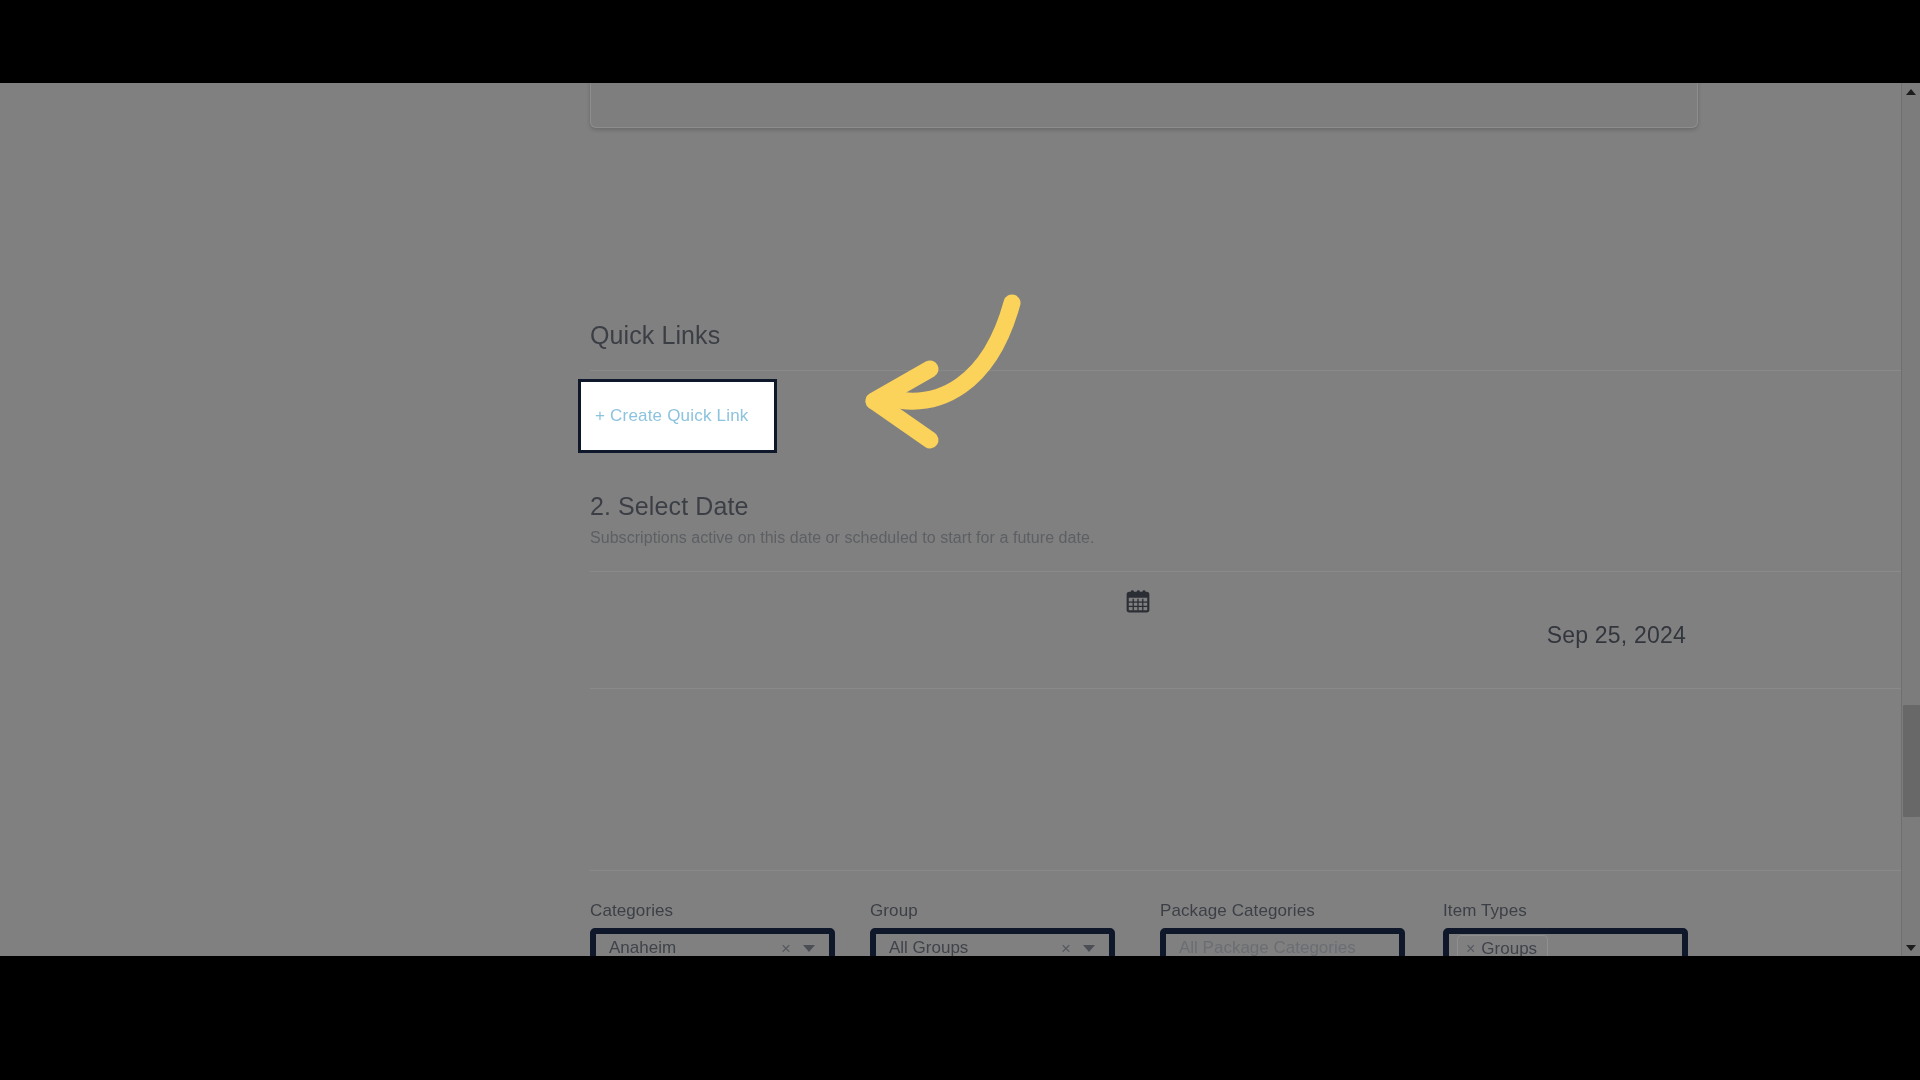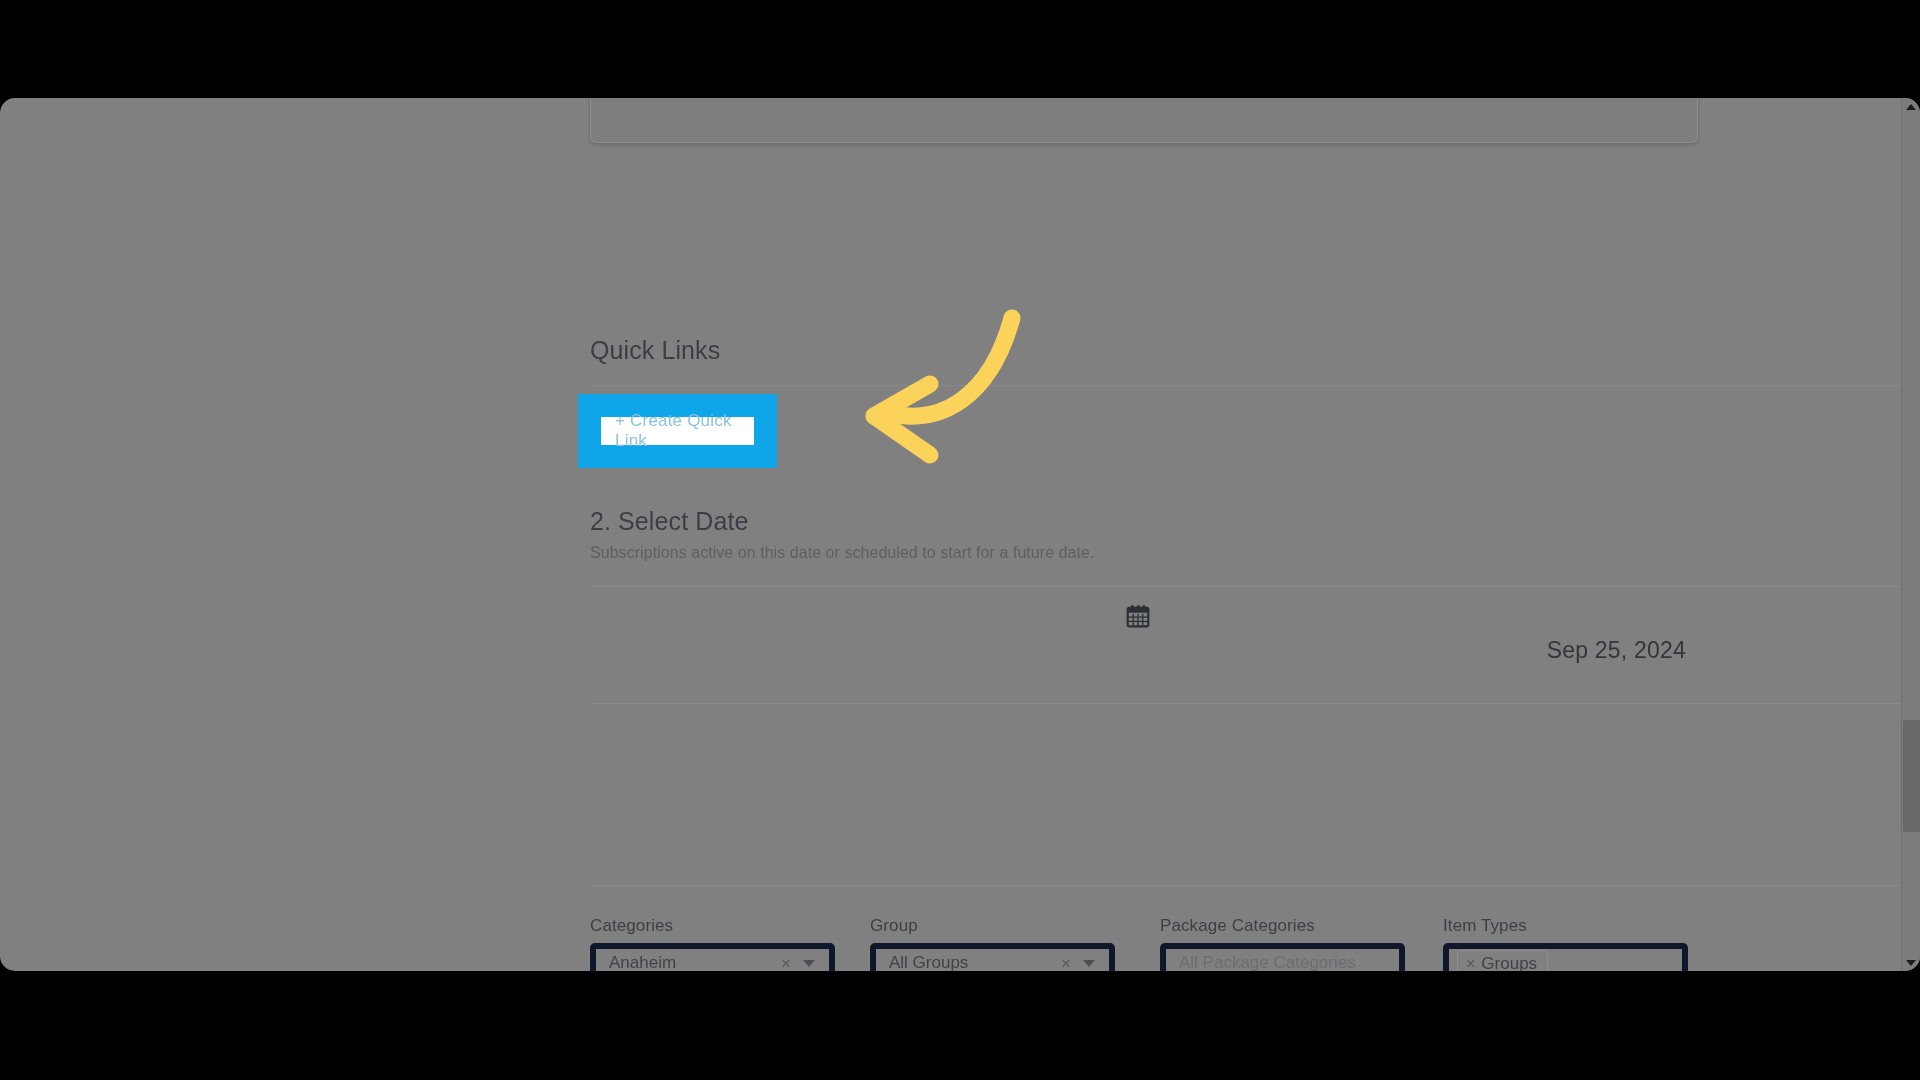--- a/index.html
+++ b/index.html
@@ -17,26 +17,25 @@
     position: relative;
     width: 1920px;
     height: 1080px;
     background: #000000;
   }
 
   
   #viewport {
     position: absolute;
     left: 0;
-    top: 98px;
+    top: 83px;
     width: 1920px;
     height: 873px;
     background: #808080;      
     overflow: hidden;
-    border-radius: 15px;
   }
 
   
   #scrollbar {
     position: absolute;
     right: 0;
     top: 0;
     width: 19px;
     height: 873px;
     background: #7c7c7c;
@@ -120,22 +119,22 @@
   
   #quicklinks-title { top: 237px; }
   #quicklinks-hr    { top: 287px; }
 
   #create-ql-wrap {
     position: absolute;
     left: 578px;
     top: 296px;
     width: 199px;
     height: 74px;
-    background: #0ea5e9;
-    padding: 23px;
+    background: #0f172a;
+    padding: 3px;
   }
   #create-ql-btn {
     width: 100%;
     height: 100%;
     background: #ffffff;
     display: flex;
     align-items: center;
     padding-left: 14px;
     font-size: 17px;
     color: #8cc3de;

